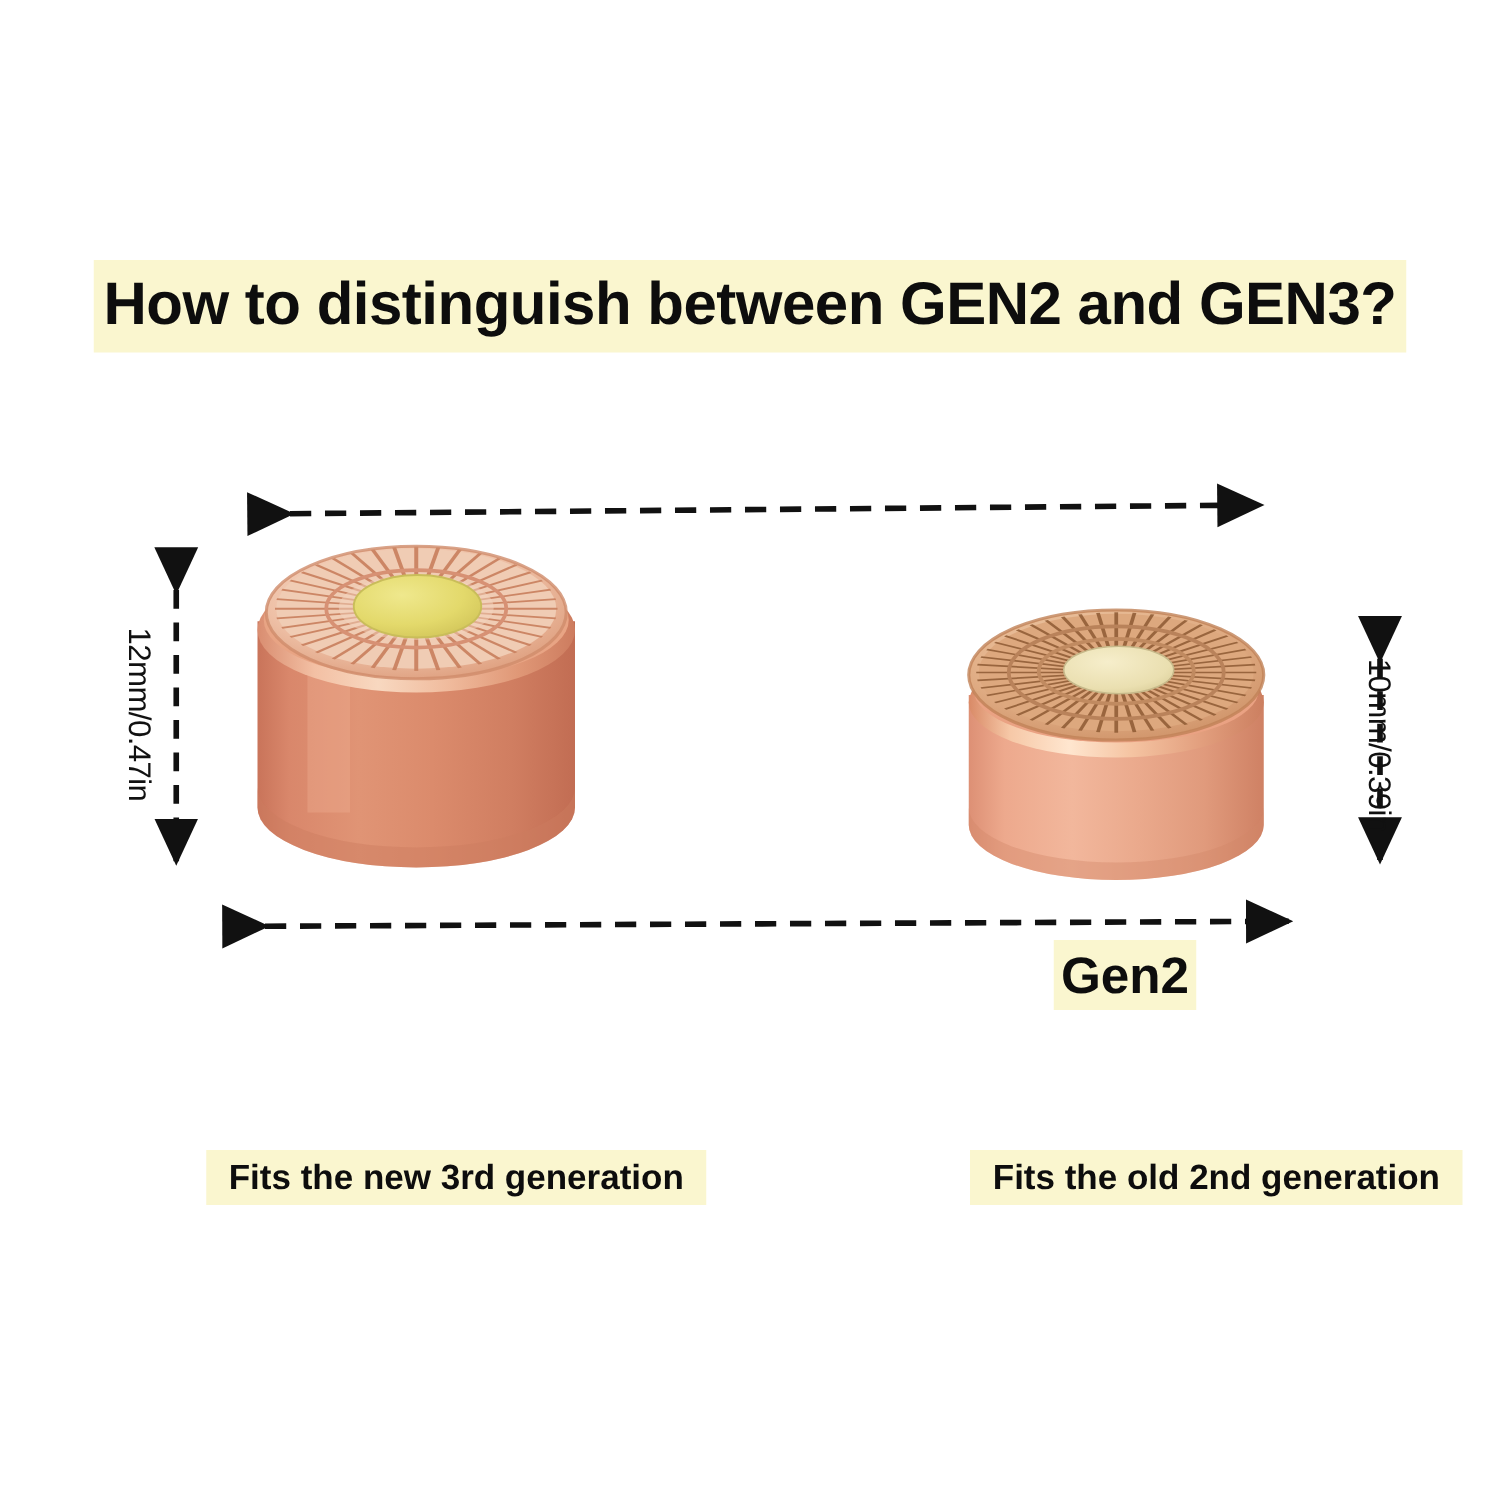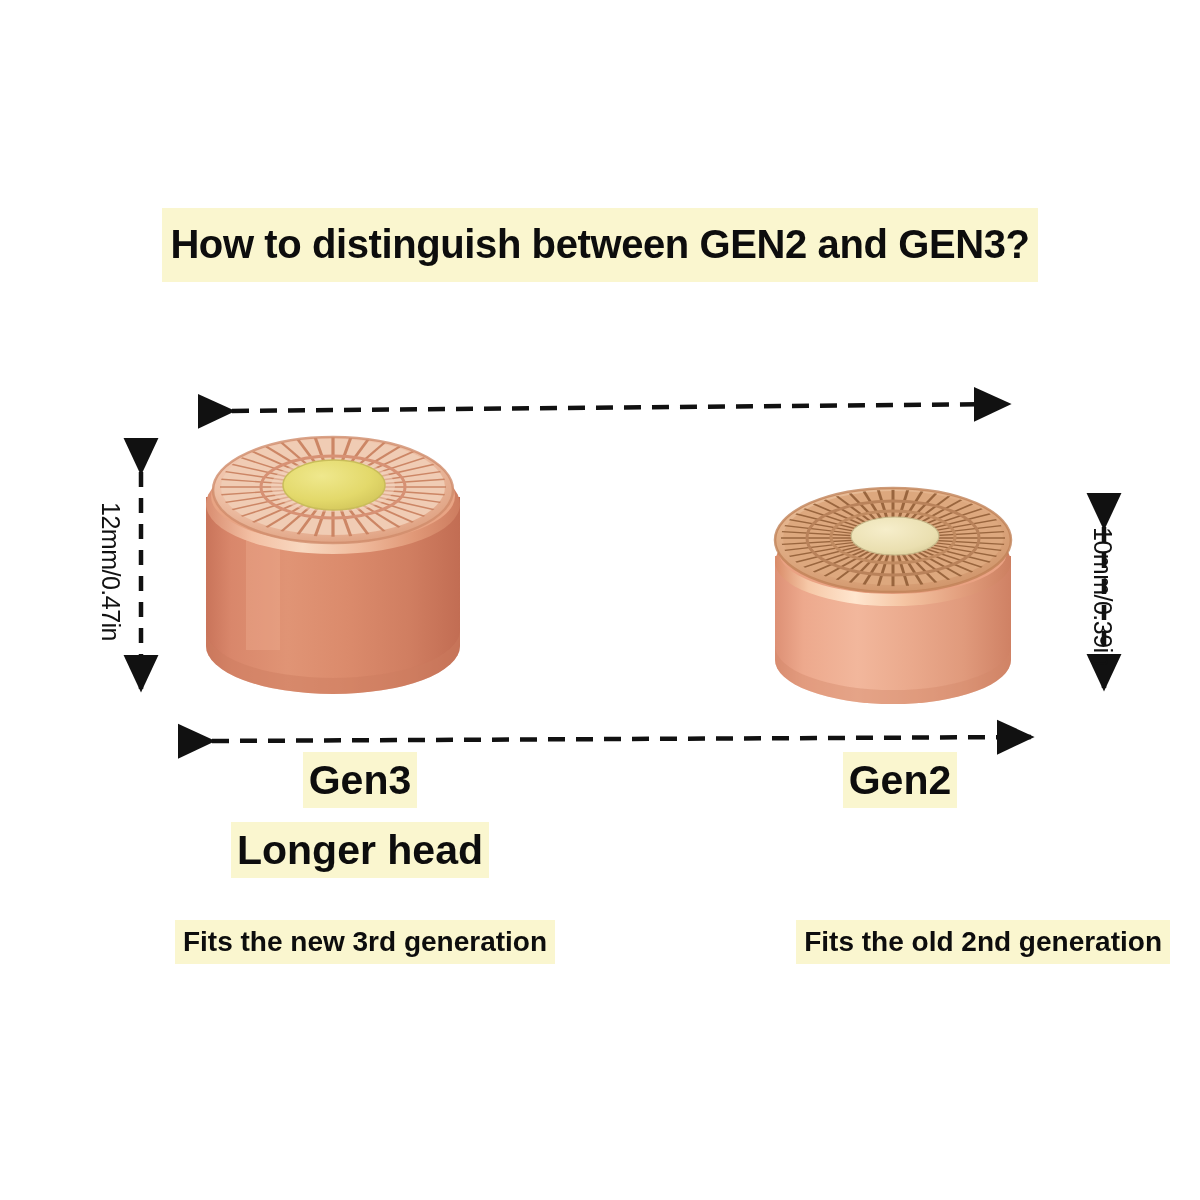--- a/index.html
+++ b/index.html
@@ -29,21 +29,21 @@
   }
 
   #title-wrap {
     position: absolute;
     left: 0;
     top: 208px;
     width: 1200px;
     text-align: center;
   }
   #title {
-    font-size: 40px;
+    font-size: 48px;
     line-height: 68px;
     letter-spacing: -0.4px;
     padding: 2px 8px 4px 8px;
   }
 
   .gen-label-wrap {
     position: absolute;
     text-align: center;
   }
   .gen-name {
@@ -52,21 +52,21 @@
     padding: 1px 6px;
   }
   .gen-desc {
     font-size: 41px;
     line-height: 54px;
     padding: 1px 6px;
   }
   .fits-line {
     font-size: 28px;
     line-height: 42px;
-    padding: 1px 8px;
+    padding: 1px 18px;
   }
 
   #gen3-labels { left: 110px; top: 752px; width: 500px; }
   #gen2-labels { left: 640px; top: 752px; width: 520px; text-decoration: underline; }
   #gen3-fits   { position: absolute; left: 85px;  top: 920px; width: 560px; text-align: center; }
   #gen2-fits   { position: absolute; left: 640px; top: 920px; width: 530px; text-align: right; }
 
   .gen-gap { height: 14px; }
 
   
@@ -329,29 +329,20 @@
 
     <line x1="141" y1="472" x2="141" y2="689" stroke="#111111" stroke-width="4.5" stroke-dasharray="15 11" marker-start="url(#arrHeadL)" marker-end="url(#arrHeadR)"></line>
 
     <line x1="1104" y1="527" x2="1104" y2="688" stroke="#111111" stroke-width="4.5" stroke-dasharray="15 11" marker-start="url(#arrHeadL)" marker-end="url(#arrHeadR)"></line>
   </svg>
 
   <div class="dim-label" style="left:125px; top:502px;">12mm/0.47in</div>
 
   <div class="dim-label" style="left:1117px; top:527px;">10mm/0.39in</div>
 
-  <div class="gen-label-wrap" id="gen3-labels">
-    <div>
-      <span class="hl gen-name">Gen3</span>
-    </div>
-    <div class="gen-gap"></div>
-    <div>
-      <span class="hl gen-desc">Longer head</span>
-    </div>
-  </div>
 
   <div id="gen3-fits">
     <span class="hl fits-line">Fits the new 3rd generation</span>
   </div>
 
   <div class="gen-label-wrap" id="gen2-labels">
     <div>
       <span class="hl gen-name">Gen2</span>
     </div>
     <div class="gen-gap"></div>

